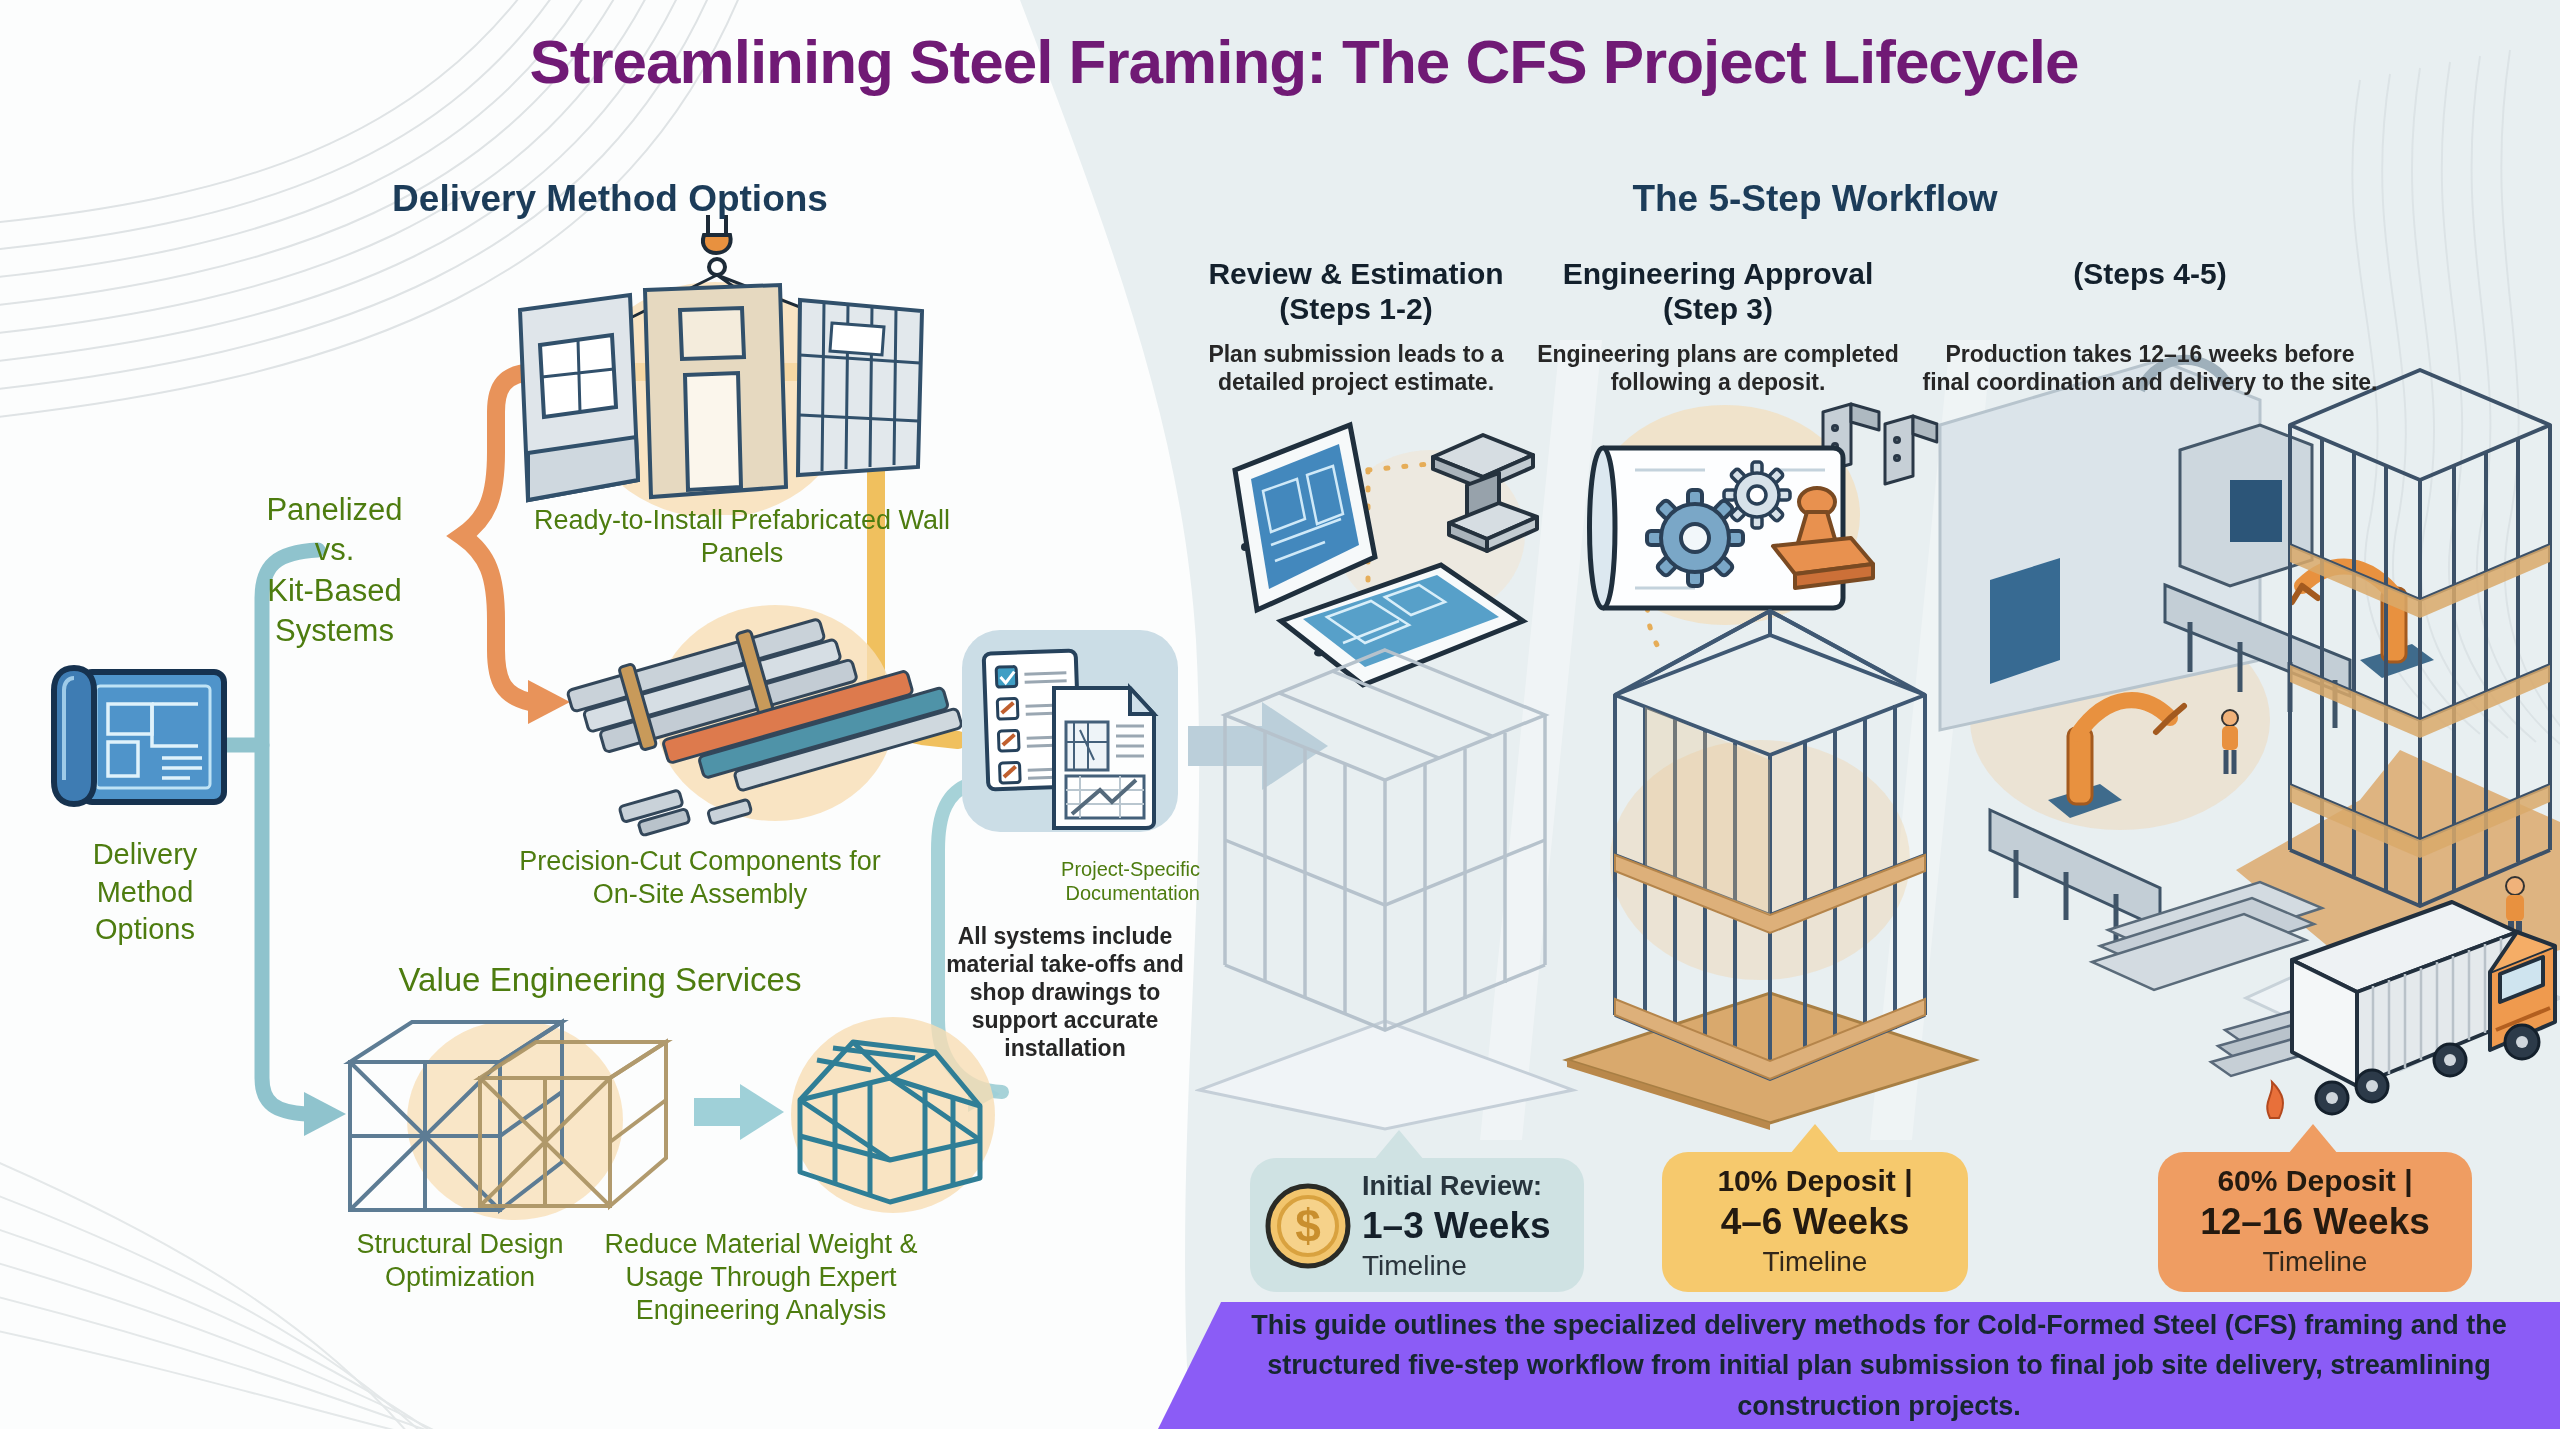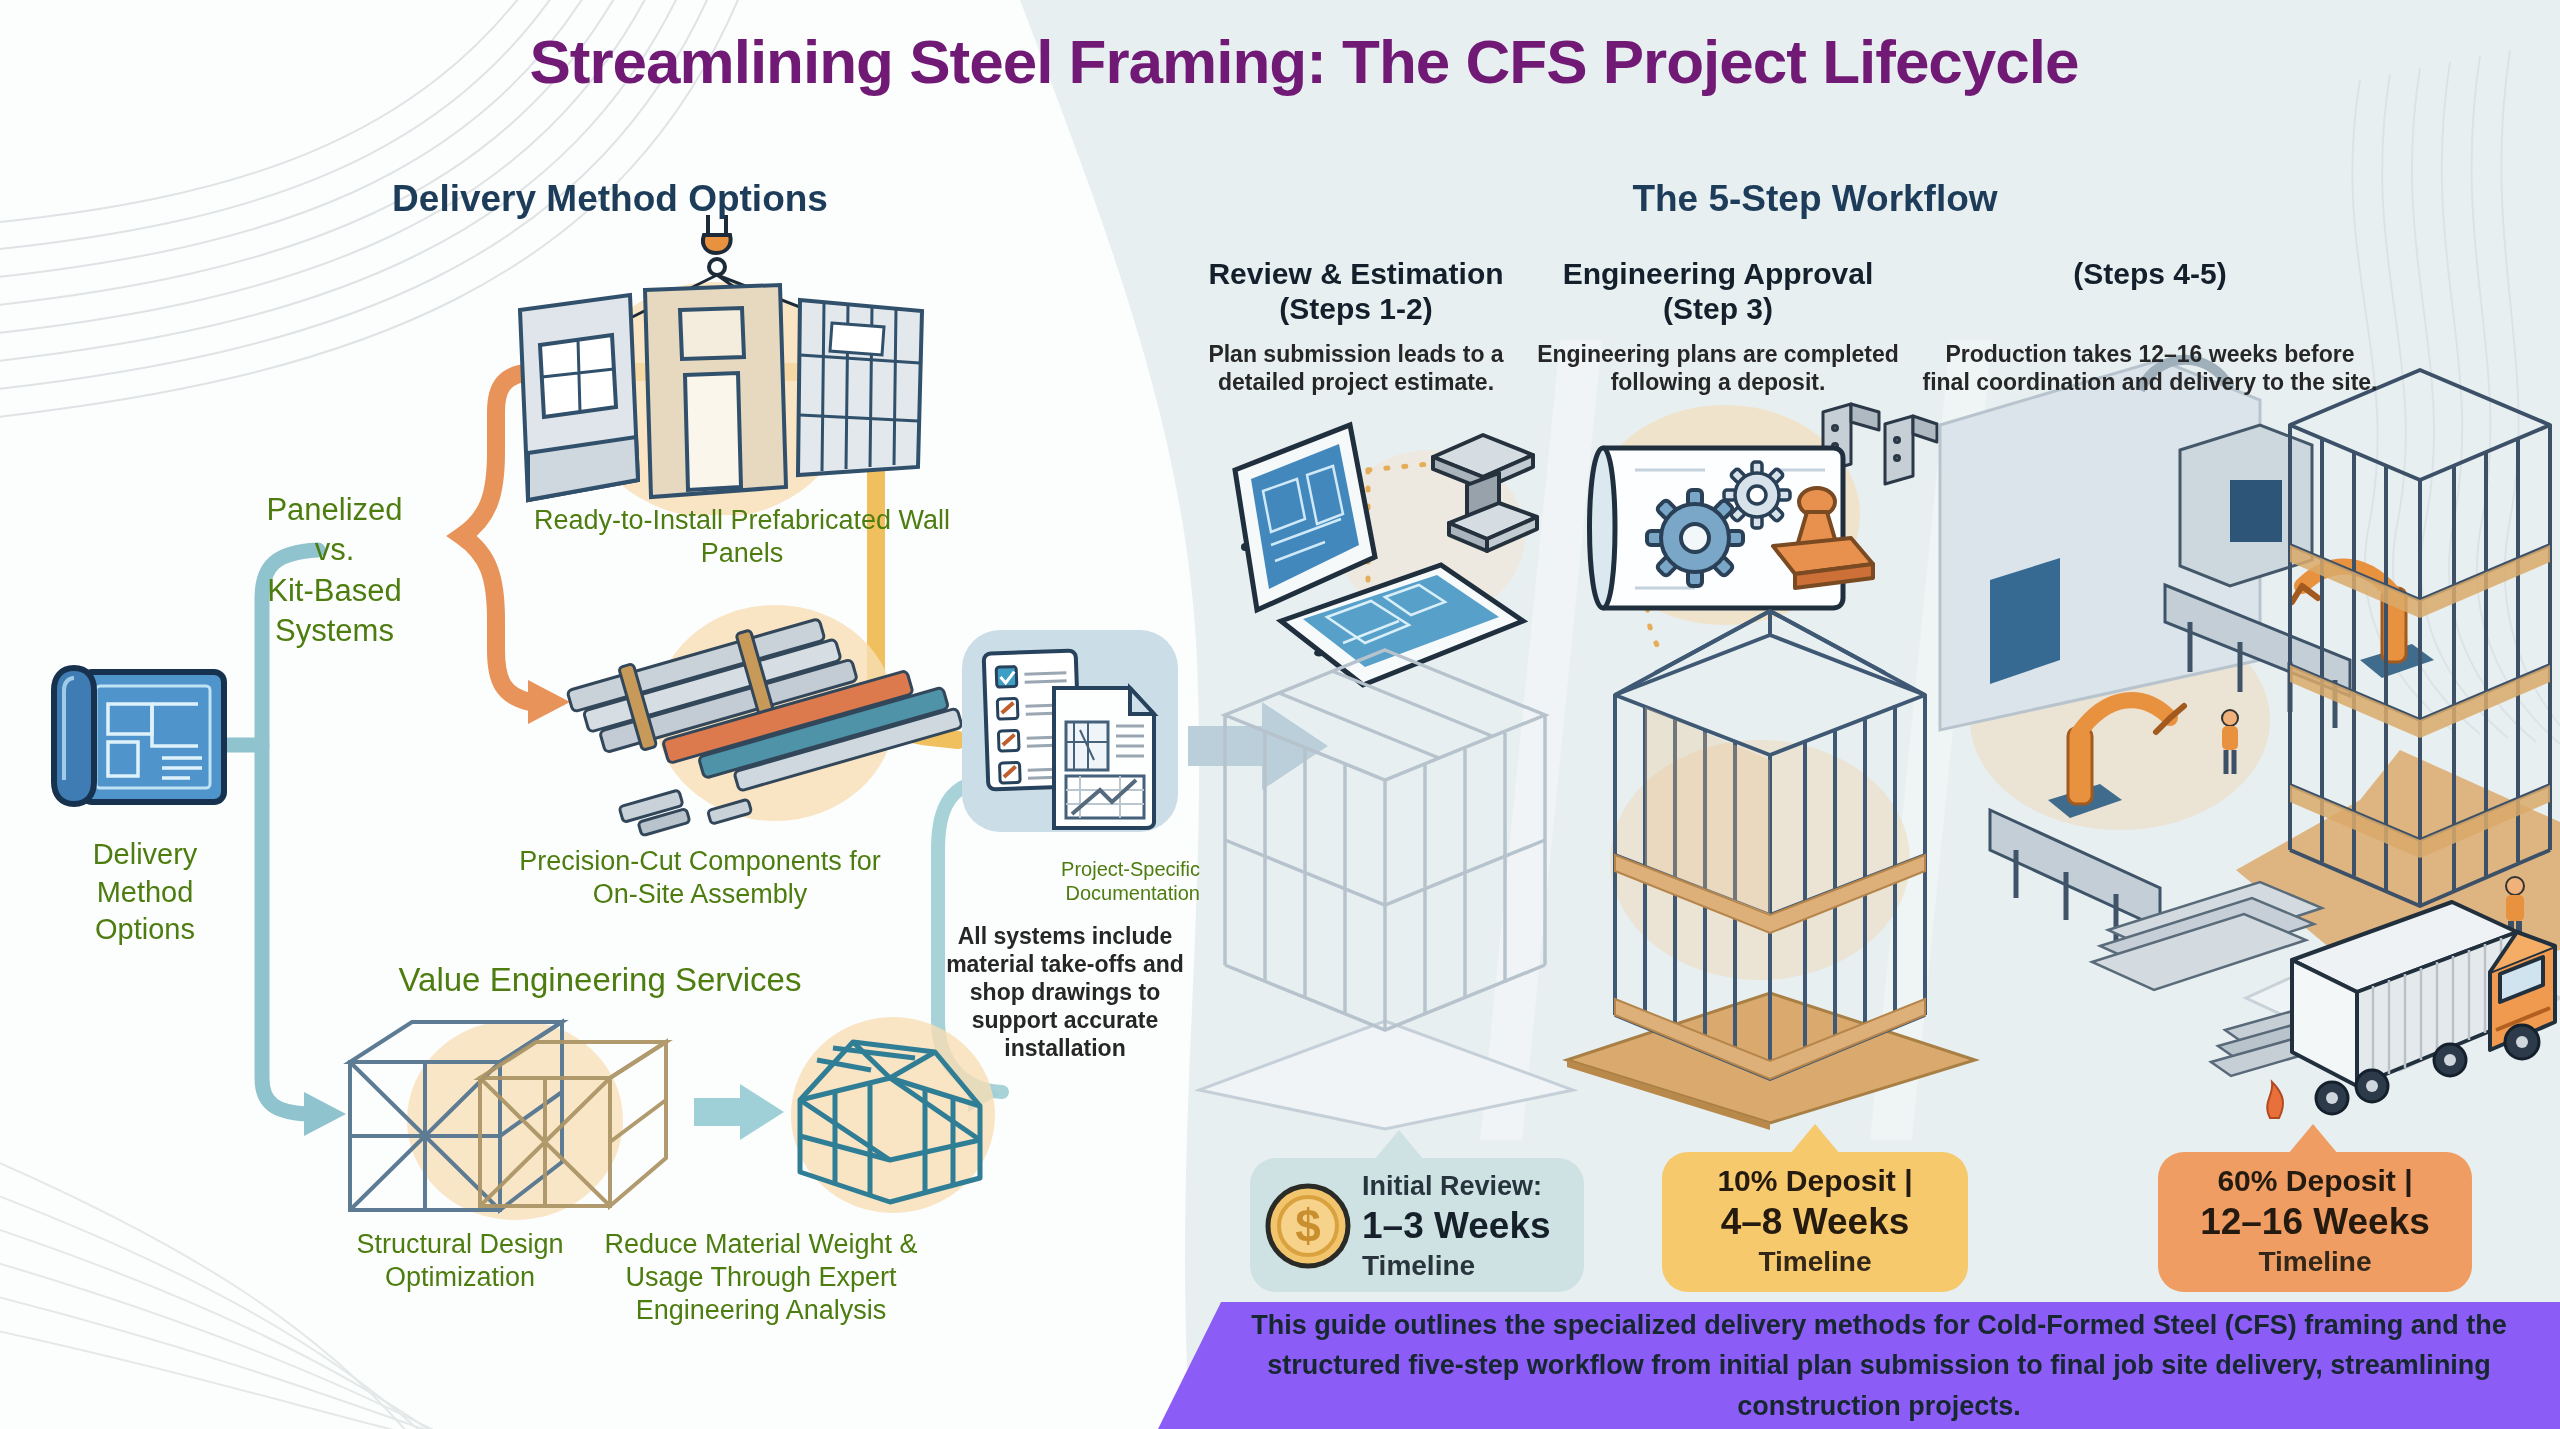--- a/index.html
+++ b/index.html
@@ -19,21 +19,21 @@
   .lbl{font-weight:400;color:#4d7c0f;line-height:1.22;}
   .desc{font-weight:600;color:#262626;line-height:1.22;}
   .col-title{font-size:30px;font-weight:800;color:#13202c;line-height:1.18;}
   .badge{position:absolute;border-radius:26px;}
   .badge-pointer{position:absolute;width:0;height:0;border-left:25px solid transparent;border-right:25px solid transparent;}
   .b1{background:#cfe2e3;}
   .b2{background:#f6c96d;}
   .b3{background:#ef9d62;}
   .badge .l1{font-size:27px;font-weight:700;color:#27343d;line-height:1.25;}
   .badge .l2{font-size:37px;font-weight:800;color:#15202a;line-height:1.2;}
-  .badge .l3{font-size:28px;font-weight:700;color:#2a343c;line-height:1.25;}
+  .badge .l3{font-size:28px;font-weight:400;color:#2a343c;line-height:1.25;}
   .badge23 .l1,.badge23 .l2{color:#241a10;}
   .badge23 .l3{color:#32271a;}
   .footer-bar{
     position:absolute;left:1158px;top:1302px;width:1402px;height:127px;
     background:#8b5cf6;
     clip-path:polygon(4.5% 0,100% 0,100% 100%,0 100%);
     display:flex;align-items:center;justify-content:center;
   }
   .footer-text{
     width:1300px;margin-left:40px;text-align:center;
@@ -496,21 +496,21 @@
   <div class="abs" style="left:112px;top:12px;width:215px;">
     <div class="l1">Initial Review:</div>
     <div class="l2">1–3 Weeks</div>
     <div class="l3">Timeline</div>
   </div>
 </div>
 
 <div class="badge-pointer" style="left:1790px;top:1124px;border-bottom:30px solid #f6c96d;"></div>
 <div class="badge b2 badge23 ctr" style="left:1662px;top:1152px;width:306px;height:140px;padding-top:10px;box-sizing:border-box;">
   <div class="l1" style="font-size:30px;font-weight:800;">10% Deposit |</div>
-  <div class="l2">4–8 Weeks</div>
+  <div class="l2">4–6 Weeks</div>
   <div class="l3">Timeline</div>
 </div>
 
 <div class="badge-pointer" style="left:2288px;top:1124px;border-bottom:30px solid #ef9d62;"></div>
 <div class="badge b3 badge23 ctr" style="left:2158px;top:1152px;width:314px;height:140px;padding-top:10px;box-sizing:border-box;">
   <div class="l1" style="font-size:30px;font-weight:800;">60% Deposit |</div>
   <div class="l2">12–16 Weeks</div>
   <div class="l3">Timeline</div>
 </div>
 

